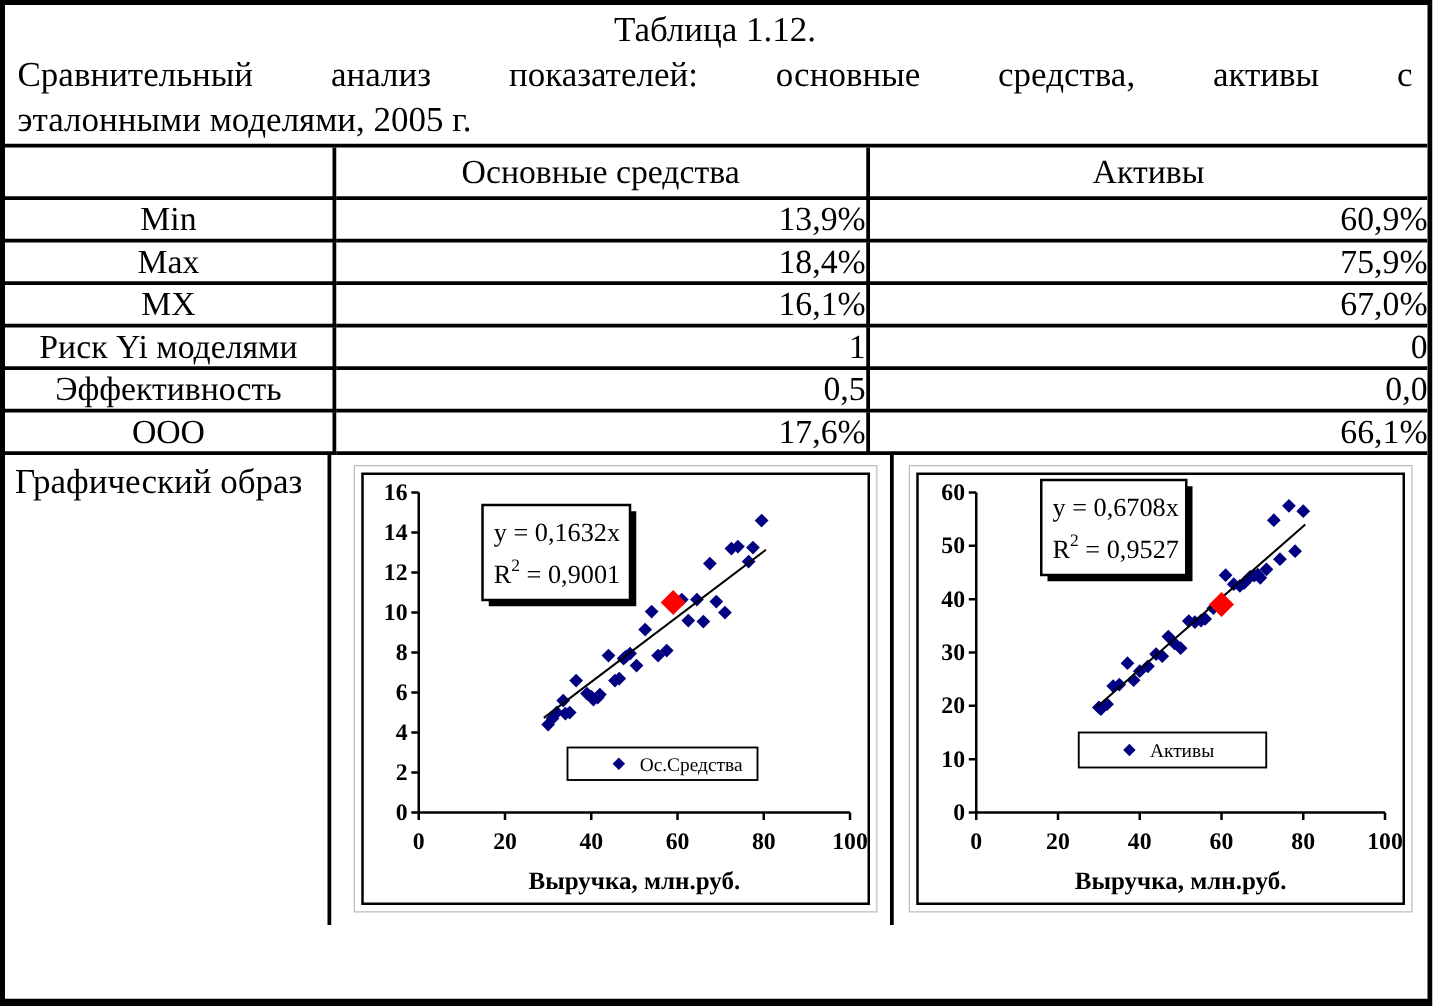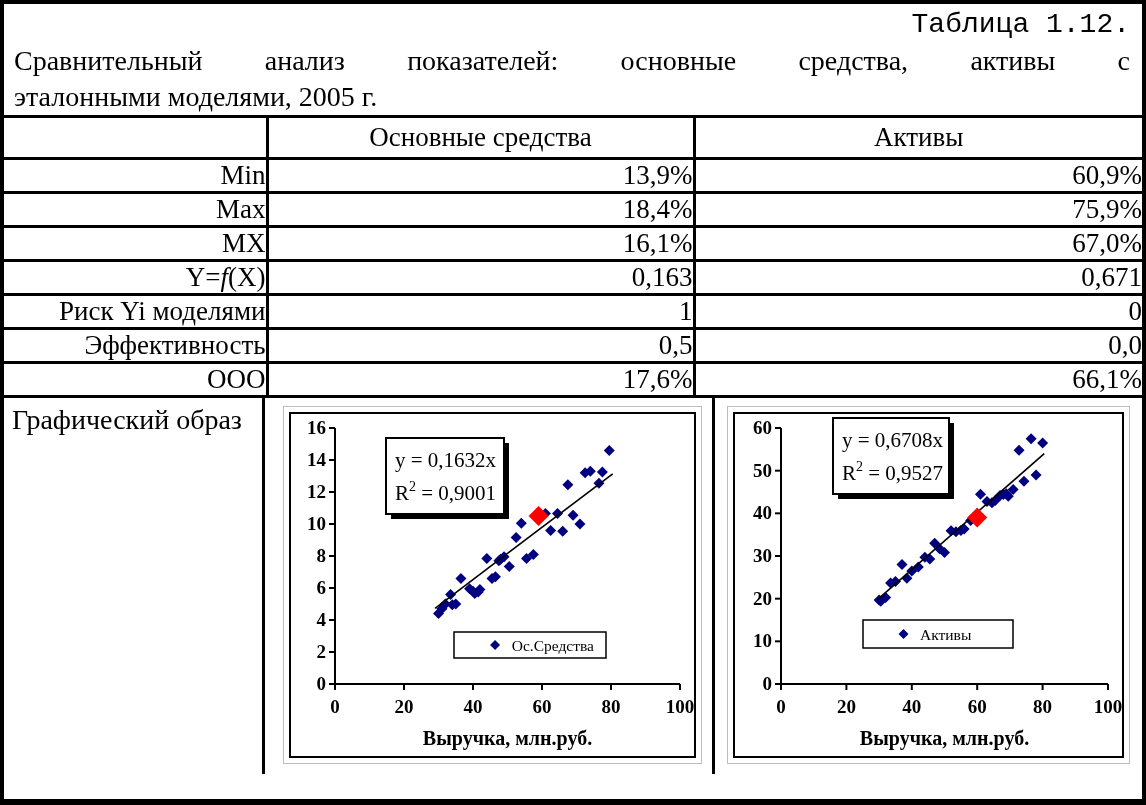--- a/index.html
+++ b/index.html
@@ -1,32 +1,32 @@
 <!DOCTYPE html>
 <html><head>
 <meta charset="utf-8">
 <style>
   html,body{margin:0;padding:0;background:#ffffff;}
   body{font-family:"Liberation Serif", serif; color:#000;}
   .page{position:relative;width:1146px;height:805px;box-sizing:border-box;
         border:4px solid #000;border-bottom-width:6px;background:#fff;overflow:hidden;}
   .title-block{box-sizing:border-box;height:114px;border-bottom:3px solid #000;
         padding:3px 12px 0 10px;font-size:28px;line-height:36px;}
-  .caption-line{text-align:right;font-family:Liberation Mono, monospace;}
+  .caption-line{text-align:center;}
   .title-line-just{text-align:justify;text-align-last:justify;}
   .title-line{text-align:left;}
   table.main{width:100%;border-collapse:collapse;table-layout:fixed;}
   table.main td, table.main th{border:3px solid #000;font-size:27px;font-weight:normal;
         padding:0;overflow:hidden;white-space:nowrap;margin-left:16px;}
   table.main tr>*:first-child{border-left:none;}
   table.main tr>*:last-child{border-right:none;}
   table.main tr:first-child>*{border-top:none;}
   table.main th{height:39px;text-align:center;}
   table.main td{height:31px;}
-  .label-cell{text-align:right;padding-left:8px;}
+  .label-cell{text-align:center;padding-left:8px;}
   .val{text-align:right;}
   .ital{font-style:italic;}
   .graph-row{display:flex;height:376px;box-sizing:border-box;justify-content:flex-end;}
   .graph-label{width:263px;box-sizing:border-box;border-right:3px solid #000;
         font-size:28px;line-height:36px;padding:4px 10px 0 8px;white-space:normal;}
   .chart-cell{box-sizing:border-box;}
   .chart-cell.left{width:450px;border-right:3px solid #000;padding:8px 10px 10px 18px;}
   .chart-cell.right{flex:1;padding:8px 12px 10px 12px;}
   .chart-outer{border:1px solid #bdbdbd;padding:5px;height:100%;box-sizing:border-box;}
   .chart-box{border:2px solid #000;height:100%;box-sizing:border-box;background:#fff;
@@ -64,25 +64,20 @@
     </tr>
     <tr>
       <td class="label-cell">Max</td>
       <td class="val">18,4%</td>
       <td class="val">75,9%</td>
     </tr>
     <tr>
       <td class="label-cell">MX</td>
       <td class="val">16,1%</td>
       <td class="val">67,0%</td>
-    </tr>
-    <tr>
-      <td class="label-cell"><span>Y=</span><span class="ital">f</span><span>(X)</span></td>
-      <td class="val">0,163</td>
-      <td class="val">0,671</td>
     </tr>
     <tr>
       <td class="label-cell">Риск Yi моделями</td>
       <td class="val">1</td>
       <td class="val">0</td>
     </tr>
     <tr>
       <td class="label-cell">Эффективность</td>
       <td class="val">0,5</td>
       <td class="val">0,0</td>

